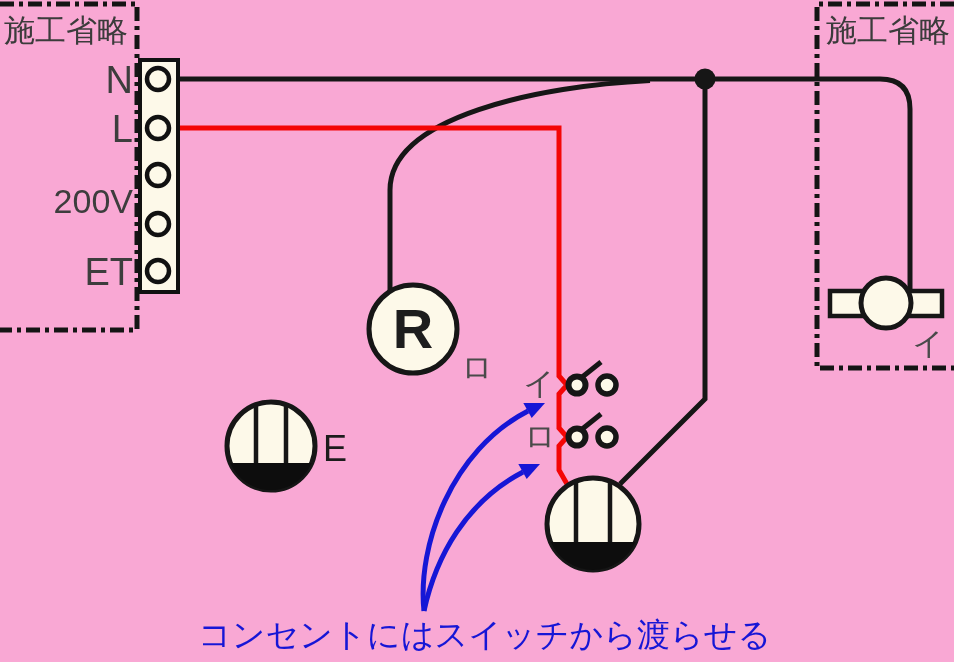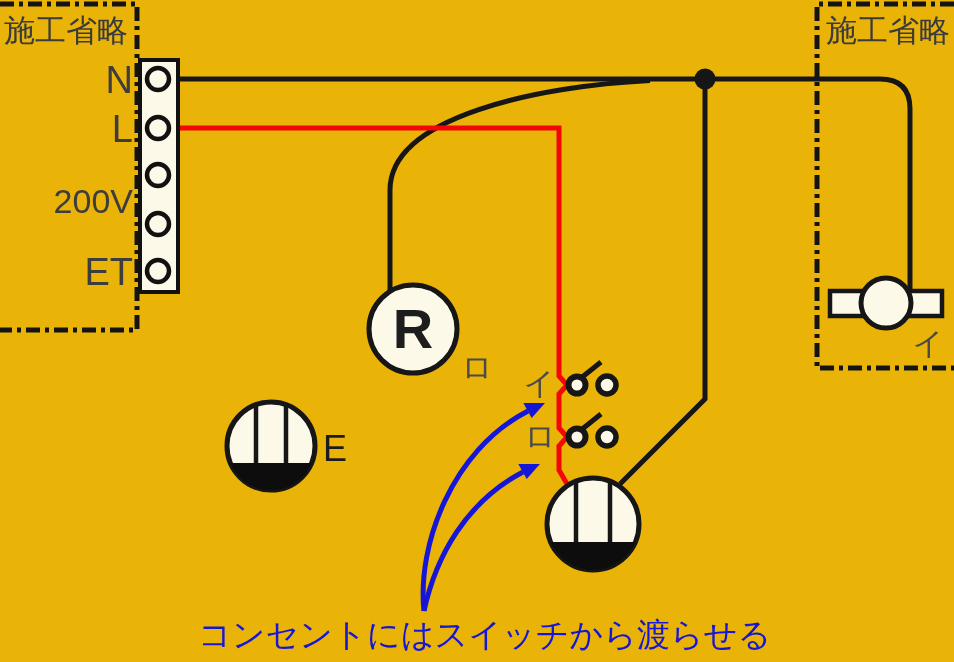--- a/index.html
+++ b/index.html
@@ -3,21 +3,21 @@
 <meta charset="utf-8">
 <style>
   html,body{margin:0;padding:0;}
   body{
     font-family:"Liberation Sans",sans-serif;
     background:#fdf9e9;
   }
   .stage{
     position:relative;
     width:954px;height:662px;
-    background:#eab308;
+    background:#f9a8d4;
     overflow:hidden;
   }
   svg{display:block}
   text{font-family:"Liberation Sans","DejaVu Sans",sans-serif;}
   .box-label{font-size:31px;fill:#3b3b3b;}
   .term-label{font-size:38px;fill:#3d3d3d;}
   .term-label-sm{font-size:34px;fill:#3d3d3d;}
   .circuit-label{font-size:31px;fill:#4a4a4a;}
   .device-letter{font-size:56px;font-weight:bold;fill:#1d1d1d;}
   .earth-letter{font-size:36px;fill:#1c1c1c;}

